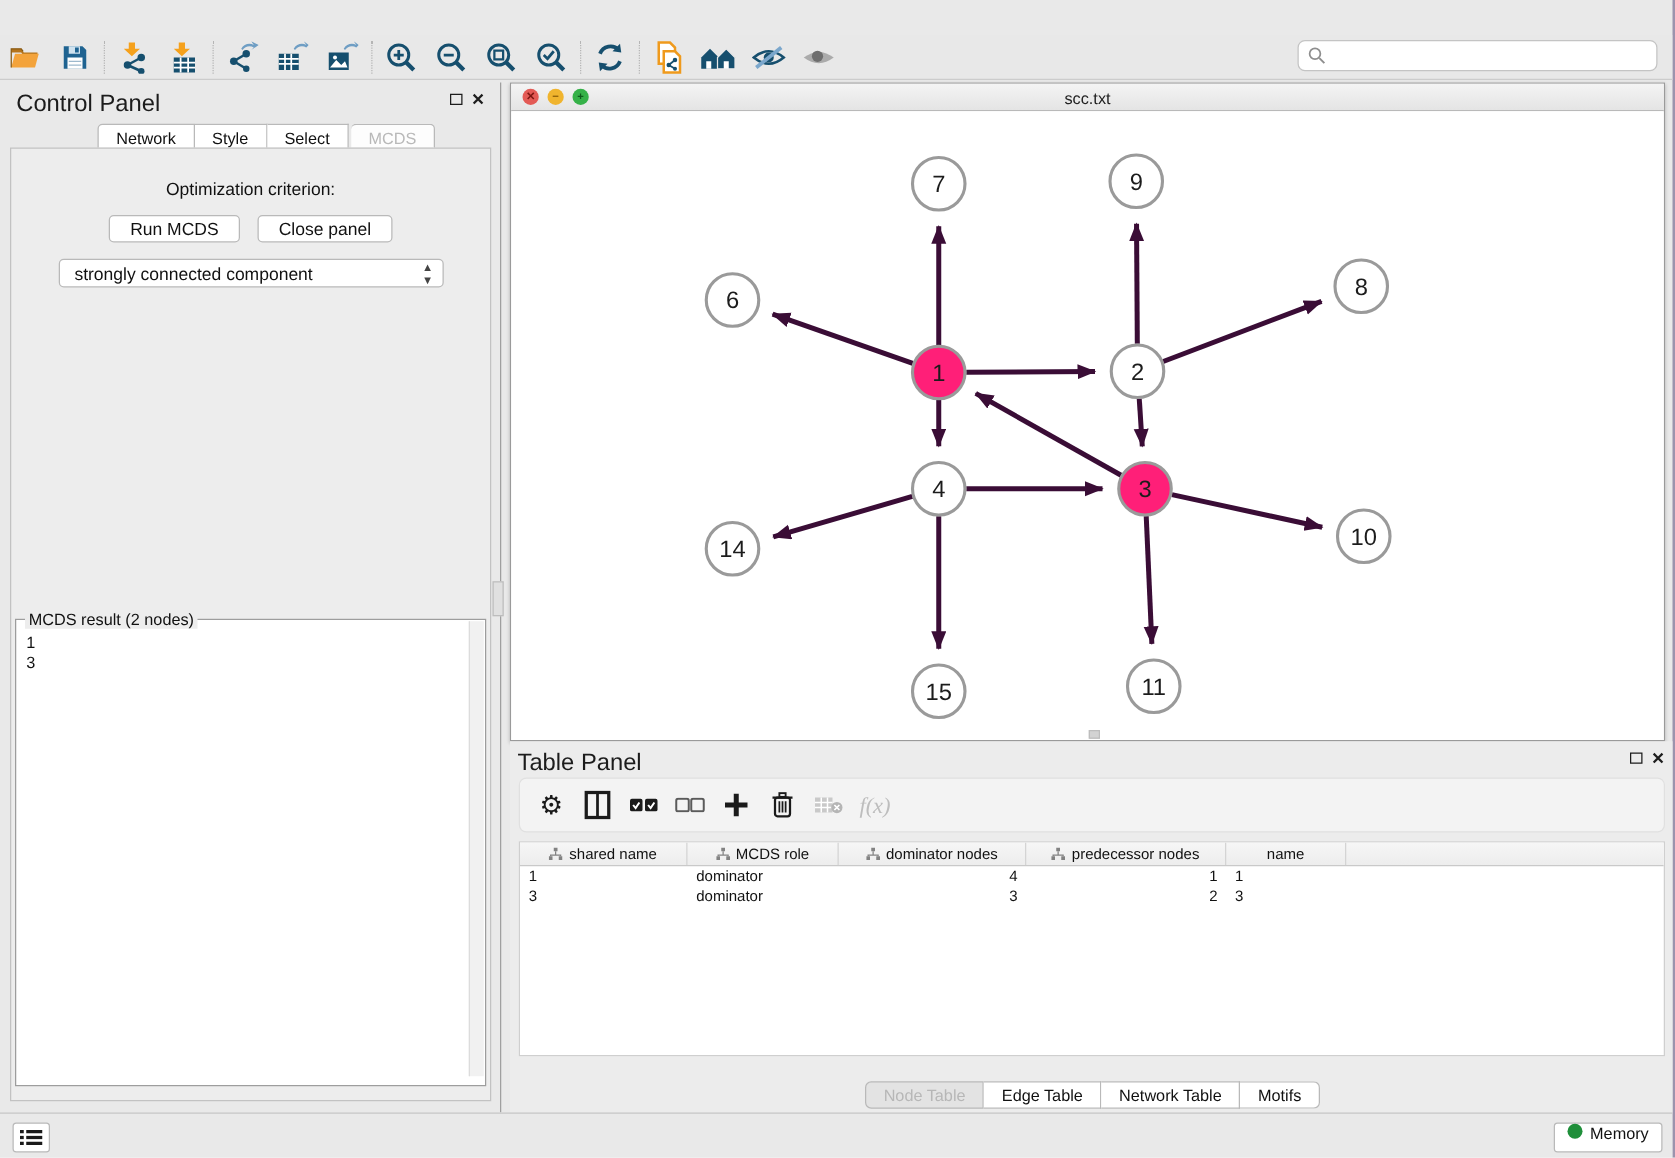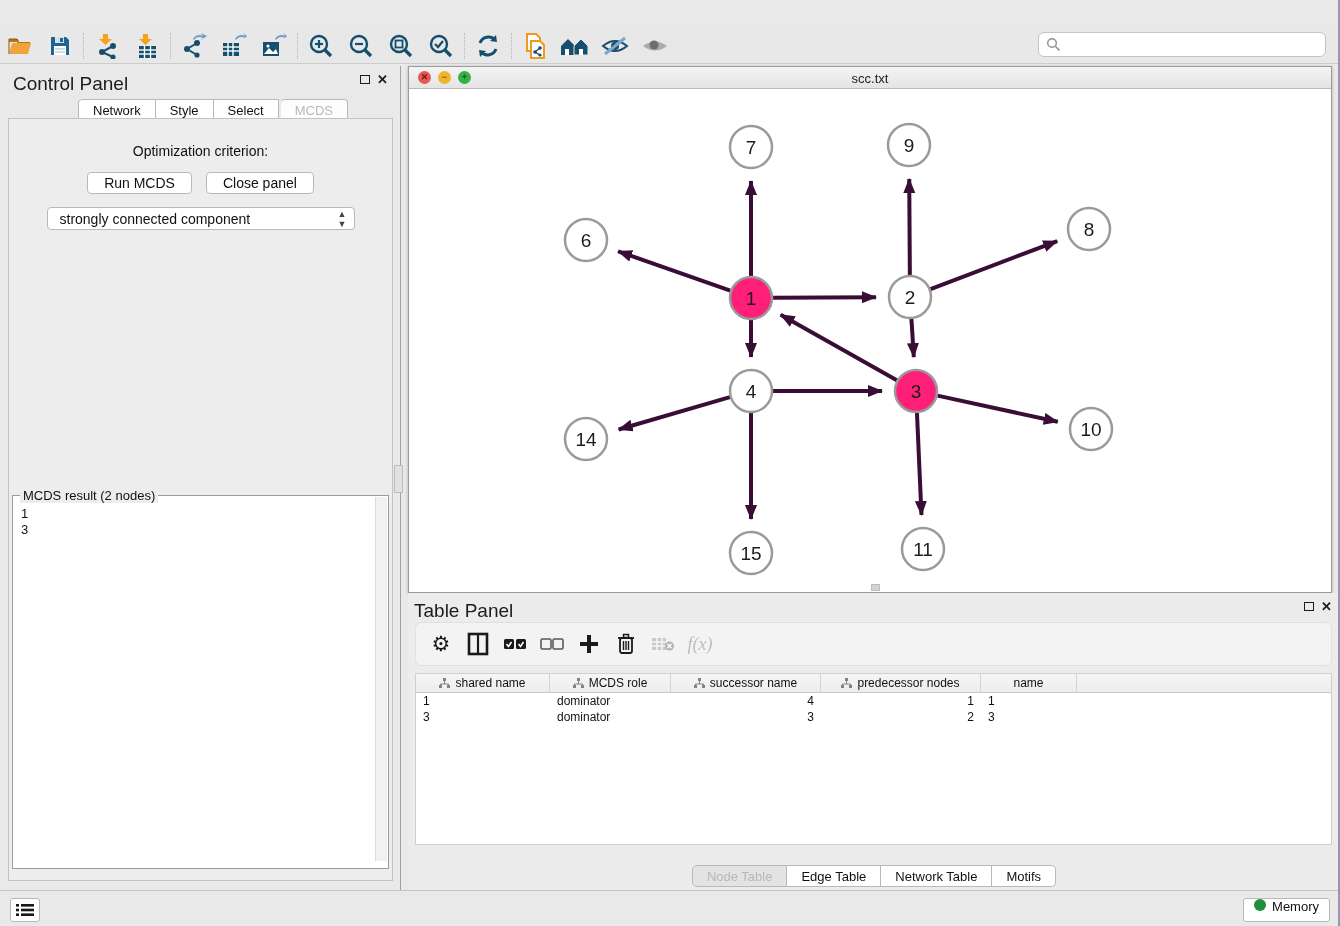--- a/index.html
+++ b/index.html
@@ -497,21 +497,21 @@
             </svg>
             <span>MCDS role</span>
           </span>
         <span class="th c2">
             <svg width="11" height="11" viewBox="0 0 11 11">
               <rect x="4" y="0" width="3" height="3" fill="#828282"></rect>
               <rect x="0" y="7" width="3" height="3" fill="#828282"></rect>
               <rect x="8" y="7" width="3" height="3" fill="#828282"></rect>
               <path d="M5.5 3 v2 M1.5 7 v-1 h8 v1 M5.5 5 v1" stroke="#828282" fill="none"></path>
             </svg>
-            <span>successor name</span>
+            <span>dominator nodes</span>
           </span>
         <span class="th c3">
             <svg width="11" height="11" viewBox="0 0 11 11">
               <rect x="4" y="0" width="3" height="3" fill="#828282"></rect>
               <rect x="0" y="7" width="3" height="3" fill="#828282"></rect>
               <rect x="8" y="7" width="3" height="3" fill="#828282"></rect>
               <path d="M5.5 3 v2 M1.5 7 v-1 h8 v1 M5.5 5 v1" stroke="#828282" fill="none"></path>
             </svg>
             <span>predecessor nodes</span>
           </span>

